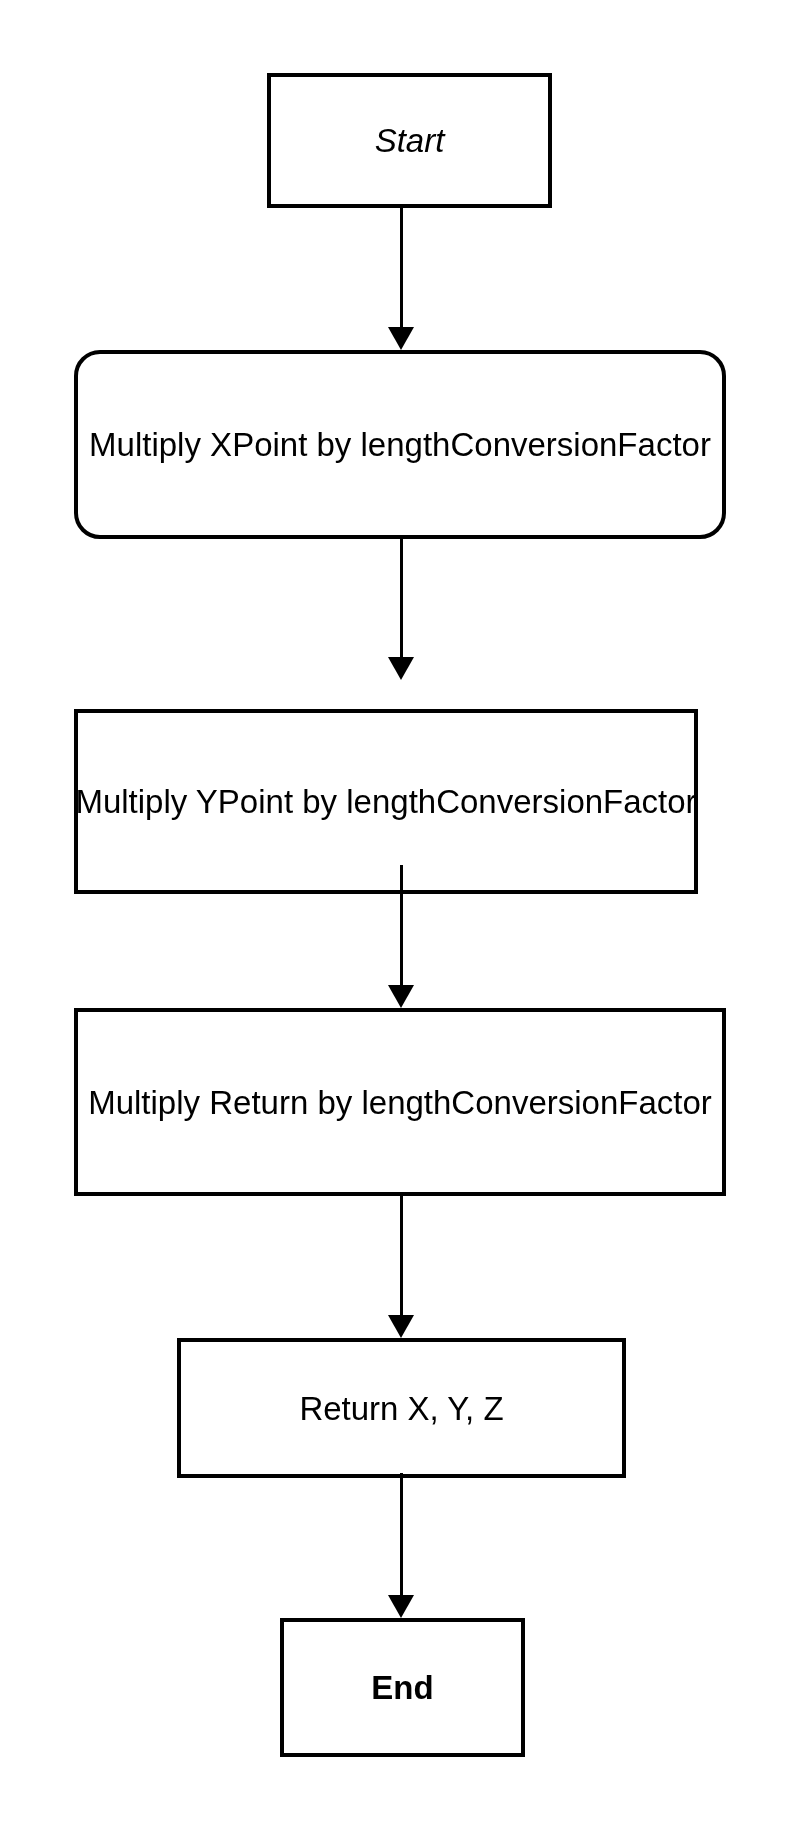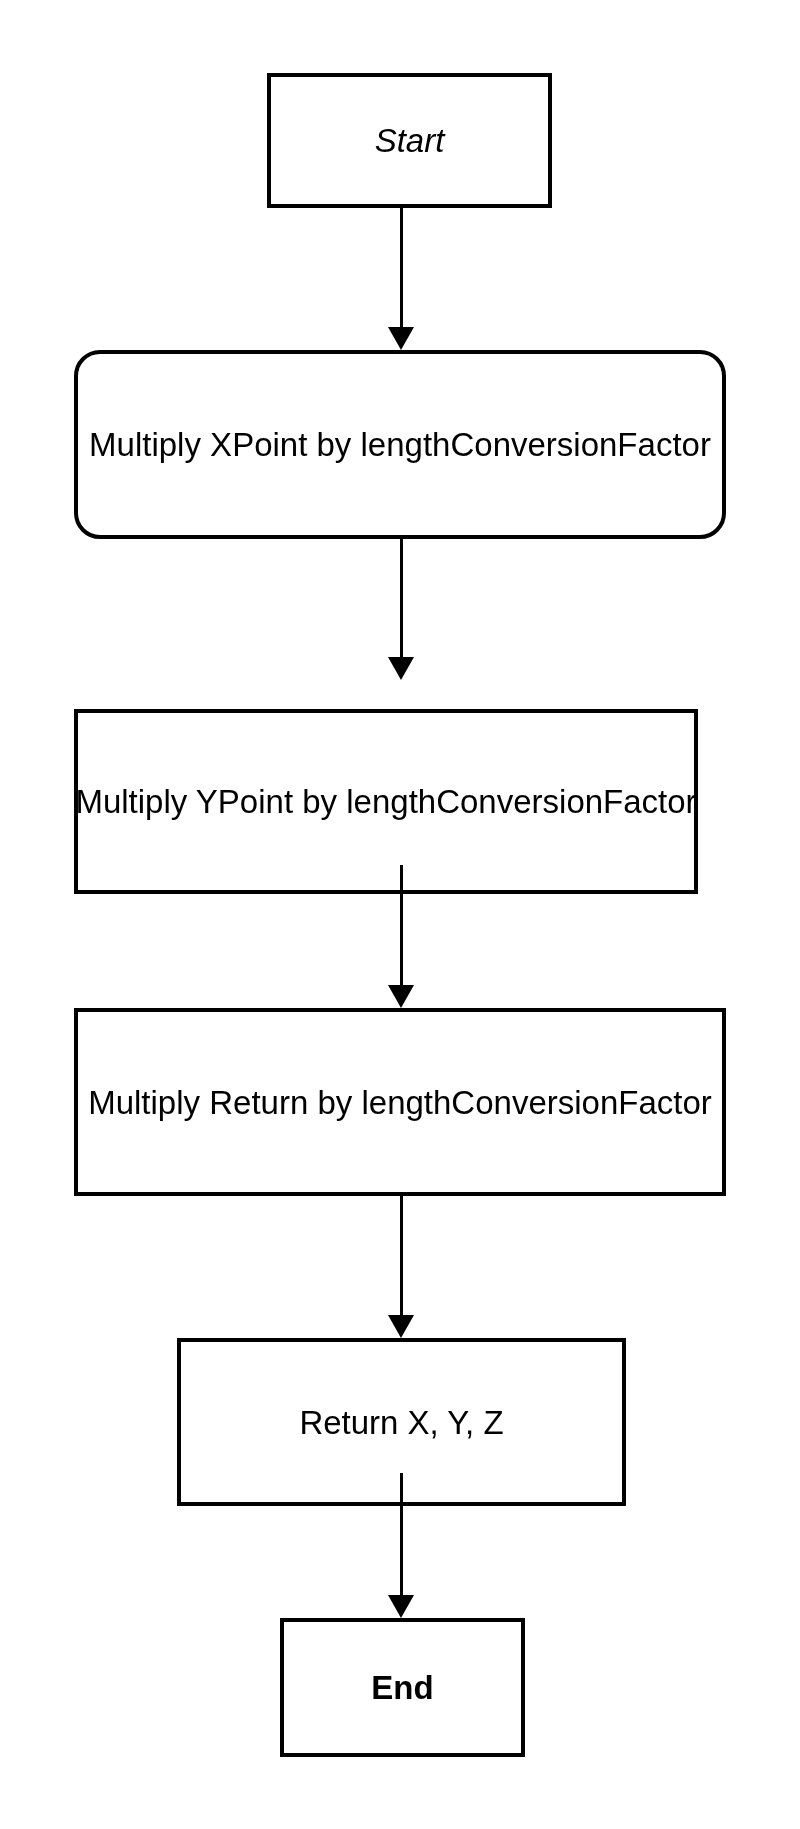--- a/index.html
+++ b/index.html
@@ -25,21 +25,21 @@
     justify-content: center;
     font-size: 33px;
     color: #000000;
     white-space: nowrap;
     line-height: 1;
   }
   #node-start      { left: 267px; top: 73px;   width: 285px; height: 135px; font-style: italic; }
   #node-multiply-x { left: 74px;  top: 350px;  width: 652px; height: 189px; border-radius: 26px; }
   #node-multiply-y { left: 74px;  top: 709px;  width: 624px; height: 185px; }
   #node-multiply-z { left: 74px;  top: 1008px; width: 652px; height: 188px; }
-  #node-return     { left: 177px; top: 1338px; width: 449px; height: 168px; }
+  #node-return     { left: 177px; top: 1338px; width: 449px; height: 140px; }
   #node-end        { left: 280px; top: 1618px; width: 245px; height: 139px; font-weight: bold; }
 
   .arrow {
     position: absolute;
     left: 388px;
     width: 26px;
     display: flex;
     flex-direction: column;
     align-items: center;
   }

